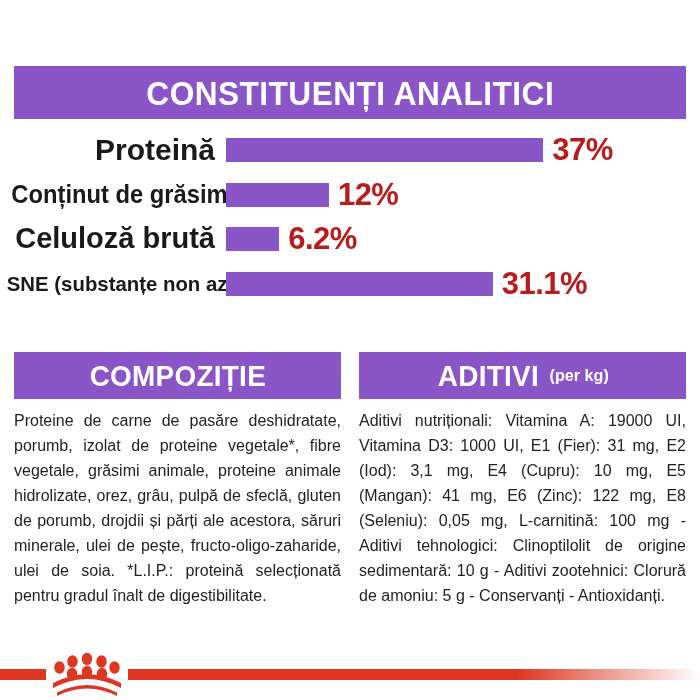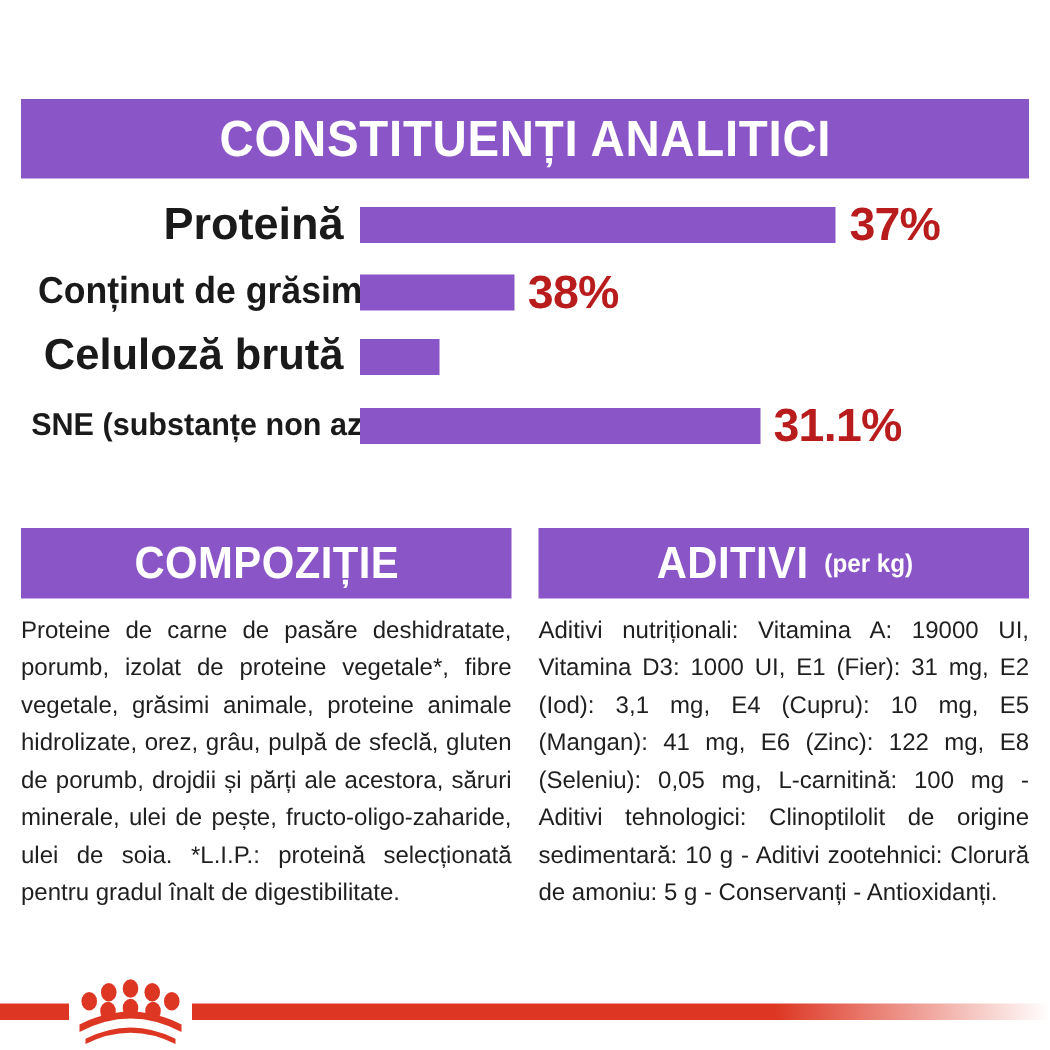--- a/index.html
+++ b/index.html
@@ -41,21 +41,21 @@
     font-size: 34px;
     letter-spacing: 0.5px;
     transform: scaleX(0.93);
     white-space: nowrap;
     line-height: 1;
   }
 
   
   .chart {
     position: absolute;
-    left: 14px;
+    left: 0;
     top: 132px;
     width: 672px;
     height: 190px;
   }
   .chart-row {
     position: absolute;
     left: 0;
     width: 672px;
     display: flex;
     align-items: center;
@@ -195,28 +195,29 @@
       <span class="bar-wrap">
         <span class="bar" style="width: 317.275px; background: rgb(138, 85, 198);"></span>
         <span class="bar-value">37%</span>
       </span>
     </div>
 
     <div class="chart-row r1">
       <span class="chart-label">Conținut de grăsimi</span>
       <span class="bar-wrap">
         <span class="bar" style="width: 102.9px; background: rgb(138, 85, 198);"></span>
-        <span class="bar-value">38%</span>
+        <span class="bar-value">12%</span>
       </span>
     </div>
 
     <div class="chart-row r2">
       <span class="chart-label">Celuloză brută</span>
       <span class="bar-wrap">
         <span class="bar" style="width: 53.165px; background: rgb(138, 85, 198);"></span>
+        <span class="bar-value">6.2%</span>
       </span>
     </div>
 
     <div class="chart-row r3">
       <span class="chart-label">SNE (substanțe non azotate)</span>
       <span class="bar-wrap">
         <span class="bar" style="width: 266.683px; background: rgb(138, 85, 198);"></span>
         <span class="bar-value">31.1%</span>
       </span>
     </div>

